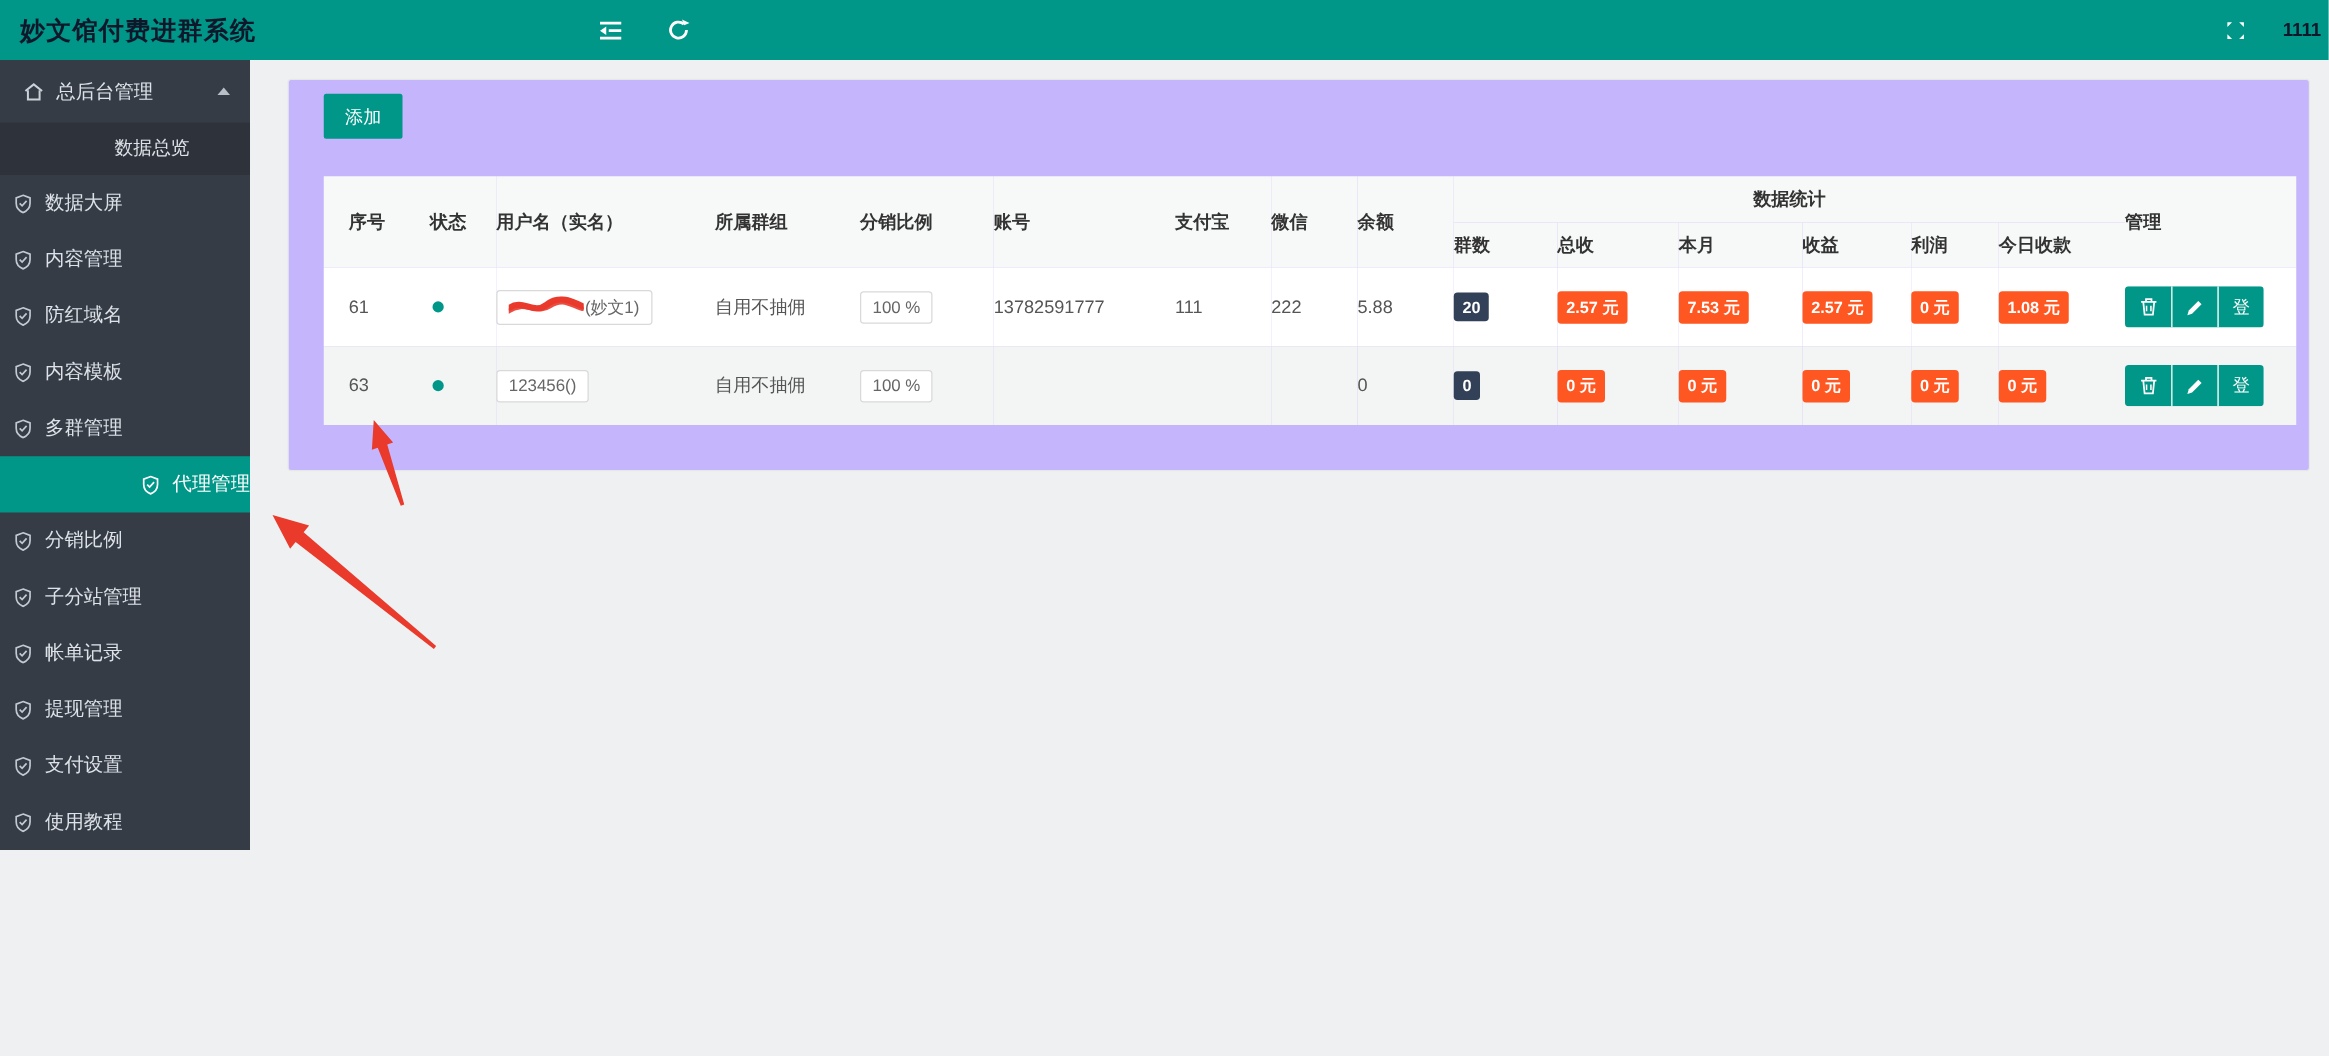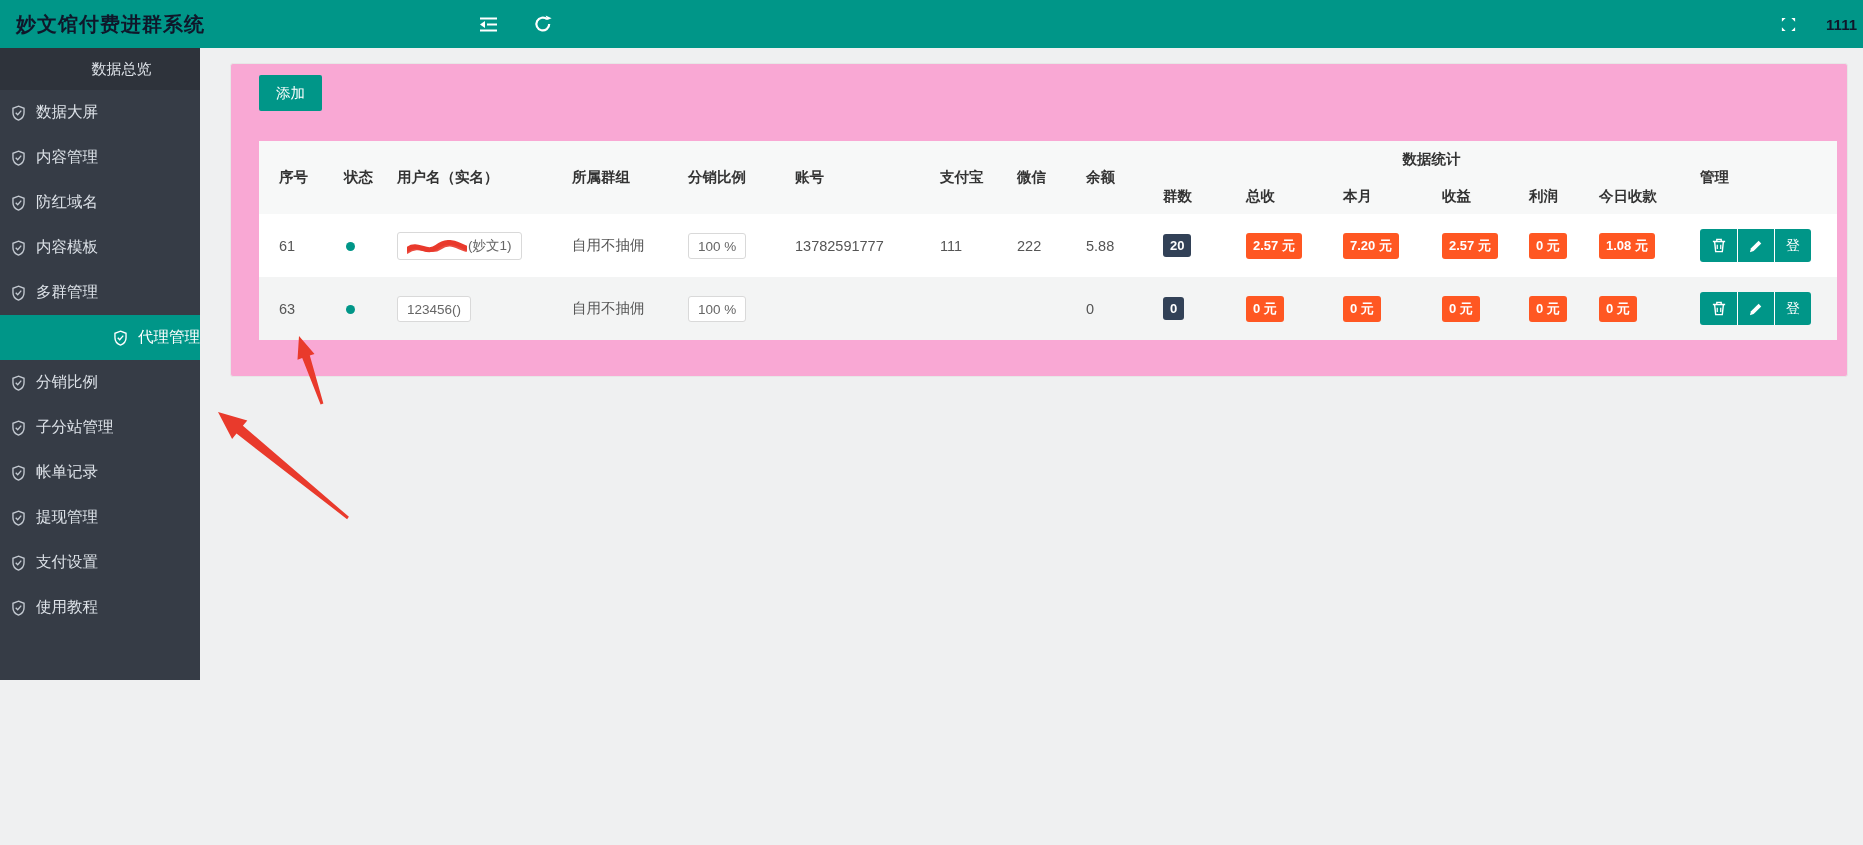--- a/index.html
+++ b/index.html
@@ -30,39 +30,39 @@
     border-bottom:6px solid #b9bfc7; }
   .s-sub { height:42px; line-height:42px; background:#2e333b; padding-left:43px;
     font-size:15px; cursor:pointer;text-align:center; }
   .s-item { height:45px; display:flex; align-items:center; padding-left:11px;
     font-size:15.5px; cursor:pointer; }
   .s-item .lbl { margin-left:10px; }
   .s-item.active { background:#009688; color:#ffffff;justify-content:flex-end; }
   .s-item svg, .s-parent svg { flex:0 0 auto; }
   
   .card { position:absolute; left:230px; top:63px; width:1618px; height:314px;
-    background:#f9a8d4; border:1px solid #e7e7e7; border-radius:3px; z-index:1; }
+    background:#c4b5fd; border:1px solid #e7e7e7; border-radius:3px; z-index:1; }
   .add-btn { position:absolute; left:28px; top:11px; width:63px; height:36px;
     background:#009688; color:#fff; border:none; border-radius:2px;
     font-size:14.5px; font-family:inherit; cursor:pointer; }
   
   table.agents { position:absolute; left:28px; top:77px; width:1578px;
     border-collapse:collapse; table-layout:fixed; font-size:14.5px; }
   table.agents thead th { background:#f7f8f8; color:#333; font-weight:bold;
     text-align:left; vertical-align:middle; font-size:14.5px; }
   table.agents .h1 th { height:37px; }
   table.agents .h2 th { height:36px; }
   th.grp { text-align:center !important; }
   table.agents td { height:63px; vertical-align:middle; color:#555; }
   tr.r0 { background:#fff; }
   tr.r1 { background:#f3f4f4; }
   td.first, th.first { padding-left:20px !important; }
   .dot { display:inline-block; width:9px; height:9px; border-radius:50%;
     background:#009688; margin-left:2px; }
-  .box { display:inline-flex; align-items:flex-end; border:1px solid #d9d9d9;
+  .box { display:inline-flex; align-items:flex-start; border:1px solid #d9d9d9;
     background:#fff; border-radius:3px; padding:4px 9px; font-size:13.5px;
     color:#666; min-height:26px; position:relative; cursor:pointer; }
   .badge { display:inline-block; color:#fff; font-size:13px; font-weight:bold;
     border-radius:3px; padding:4px 7px; }
   .badge.dark   { background:#324157; }
   .badge.orange { background:#ff5722; }
   .btn-group { display:inline-flex; border-radius:3px; overflow:hidden; }
   .abtn { width:37px; height:33px; background:#009688; border:none; color:#fff;
     display:flex; align-items:center; justify-content:center; cursor:pointer;
     font-size:14px; font-family:inherit; }
@@ -91,20 +91,28 @@
   </div>
   <div class="top-icon ti-full">
     <svg width="17" height="17" viewBox="0 0 18 18">
       <path d="M2 6V2h4L2 6zM12 2h4v4l-4-4zM16 12v4h-4l4-4zM6 16H2v-4l4 4z" fill="#fff"></path>
     </svg>
   </div>
   <div class="top-user">1111</div>
 </div>
 
 <div class="sidebar">
+  <div class="s-parent">
+    <svg width="16" height="15" viewBox="0 0 24 22">
+      <path d="M2 10 L12 2 L22 10" stroke="#ccd1d8" stroke-width="2.4" fill="none"></path>
+      <path d="M5 9v11h14V9" stroke="#ccd1d8" stroke-width="2.4" fill="none"></path>
+    </svg>
+    <span class="lbl">总后台管理</span>
+    <span class="caret-up"></span>
+  </div>
   <div class="s-sub">数据总览</div>
 
   <div class="s-item">
     <svg width="15" height="16" viewBox="0 0 24 26">
         <path d="M12 2l9 3.4v7.1c0 5.6-3.8 10-9 12-5.2-2-9-6.4-9-12V5.4z" fill="none" stroke="#c3c9d1" stroke-width="2.2"></path>
         <path d="M7.5 12.5l3.2 3.2 5.8-6.5" fill="none" stroke="#c3c9d1" stroke-width="2.2"></path>
       </svg>
     <span class="lbl">数据大屏</span>
   </div>
   <div class="s-item">
@@ -245,21 +253,21 @@
           </span>
         </td>
         <td>自用不抽佣</td>
         <td><span class="box">100 %</span></td>
         <td>13782591777</td>
         <td>111</td>
         <td>222</td>
         <td>5.88</td>
         <td><span class="badge dark">20</span></td>
         <td><span class="badge orange">2.57 元</span></td>
-        <td><span class="badge orange">7.20 元</span></td>
+        <td><span class="badge orange">7.53 元</span></td>
         <td><span class="badge orange">2.57 元</span></td>
         <td><span class="badge orange">0 元</span></td>
         <td><span class="badge orange">1.08 元</span></td>
         <td>
           <span class="btn-group">
             <button class="abtn">
               <svg width="14" height="15" viewBox="0 0 16 17">
                   <path d="M1 4h14M5.5 4V1.5h5V4M3 4l1.2 11.5h7.6L13 4" stroke="#fff" stroke-width="1.6" fill="none"></path>
                   <path d="M6 7.5v5M10 7.5v5" stroke="#fff" stroke-width="1.4"></path>
                 </svg>

